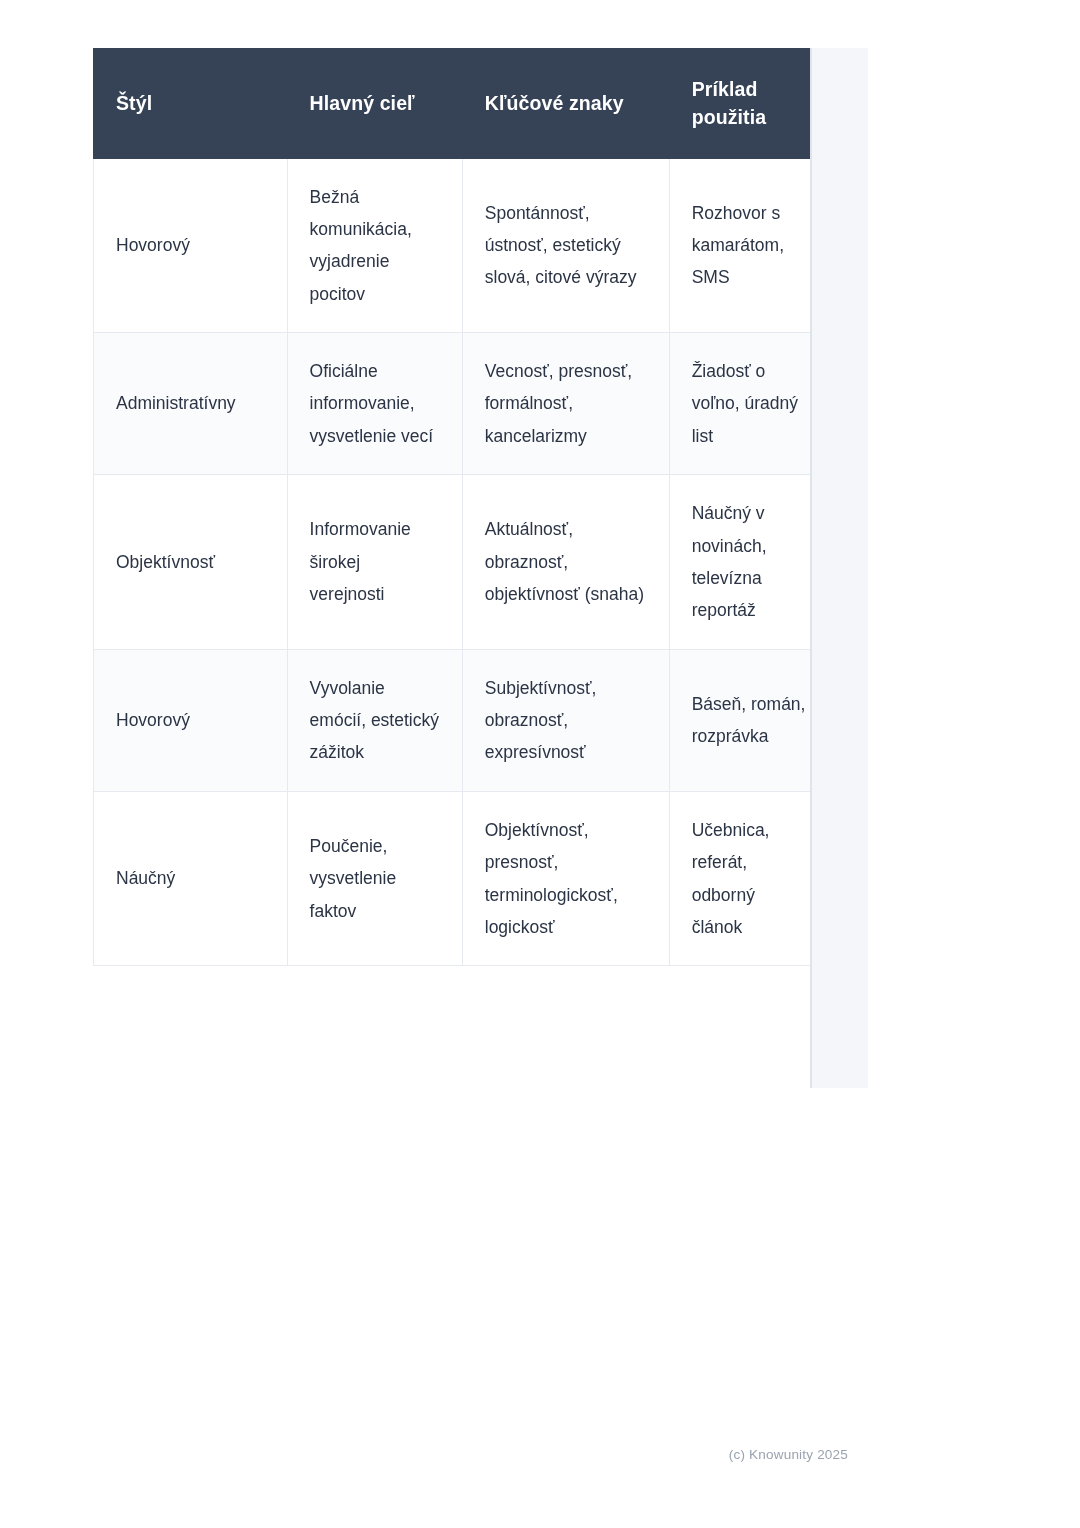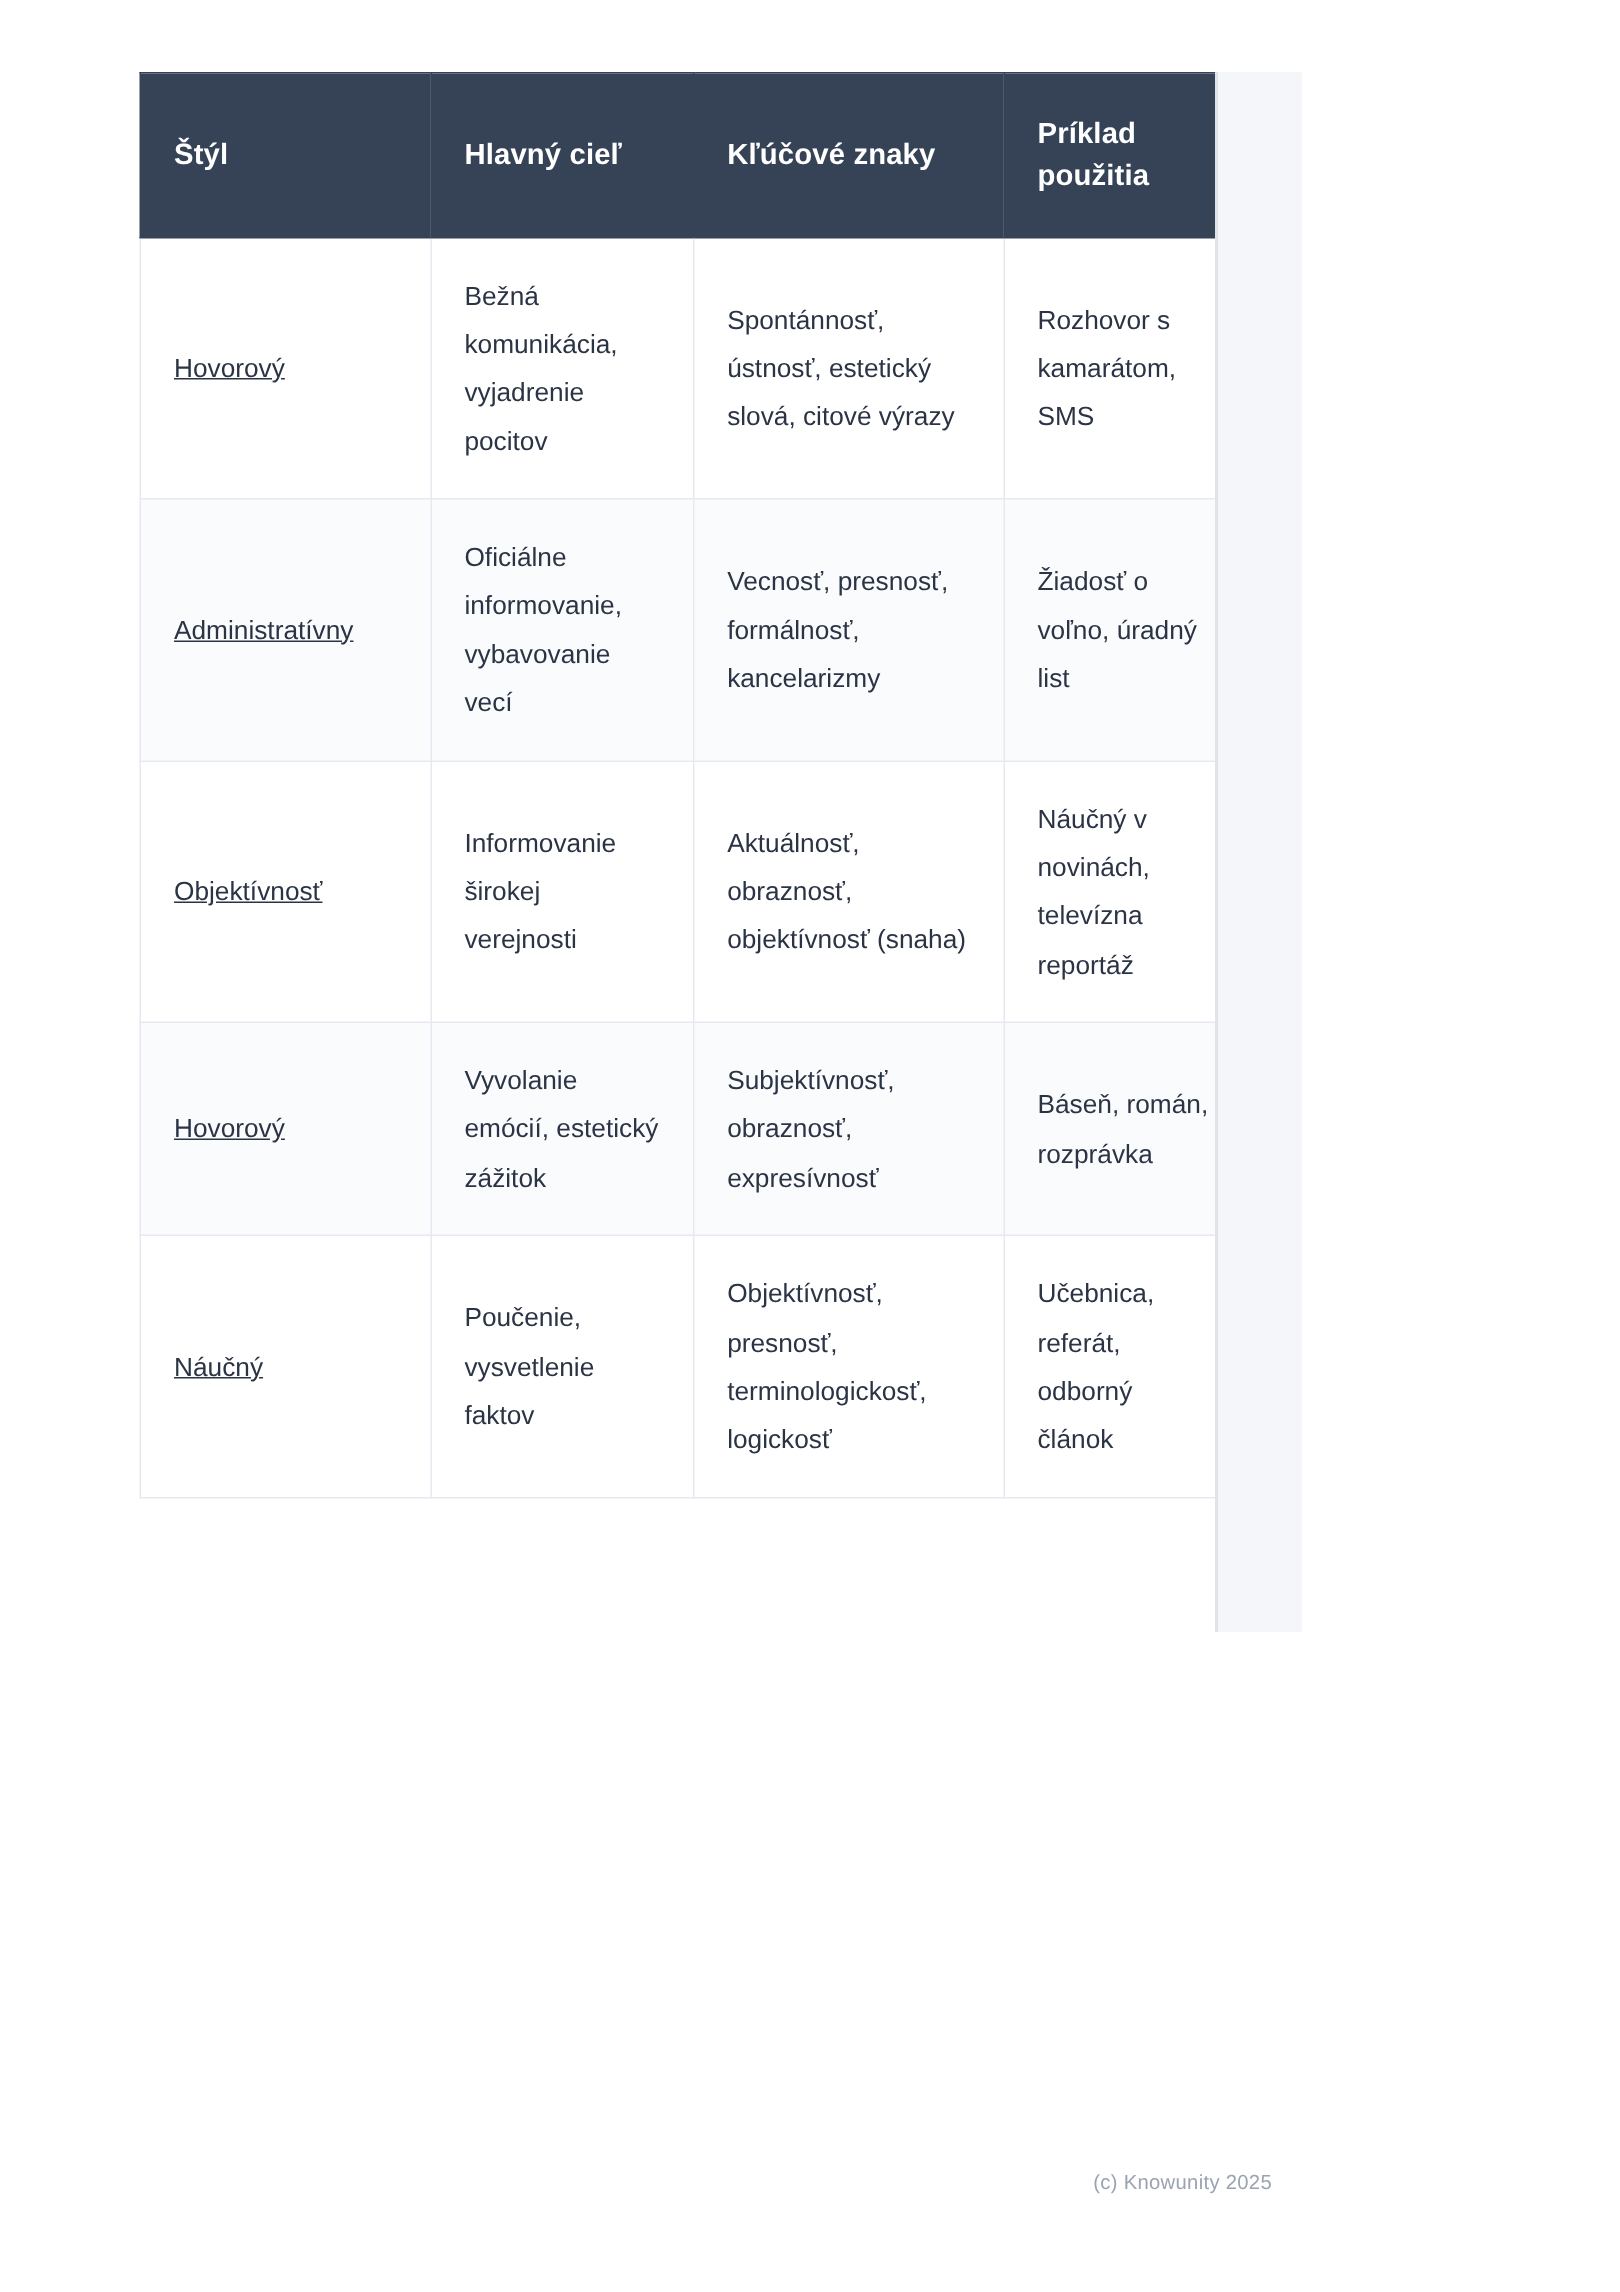--- a/index.html
+++ b/index.html
@@ -78,21 +78,20 @@
     color: #2b3445;
     background: #ffffff;
   }
 
   table.styles-table tbody tr:nth-child(even) td {
     background: #fafbfd;
   }
 
   table.styles-table tbody td.col-style {
     vertical-align: middle;
-    text-decoration: underline;
   }
 
   .footer-credit {
     position: absolute;
     right: 68px;
     bottom: 66px;
     font-size: 13.5px;
     color: #9aa3b0;
     letter-spacing: 0.2px;
     margin-top: 20px;
@@ -121,21 +120,21 @@
       </thead>
       <tbody>
         <tr>
           <td class="col-style">Hovorový</td>
           <td>Bežná komunikácia, vyjadrenie pocitov</td>
           <td>Spontánnosť, ústnosť, estetický slová, citové výrazy</td>
           <td>Rozhovor s kamarátom, SMS</td>
         </tr>
         <tr>
           <td class="col-style">Administratívny</td>
-          <td>Oficiálne informovanie, vybavovanie vecí</td>
+          <td>Oficiálne informovanie, vysvetlenie vecí</td>
           <td>Vecnosť, presnosť, formálnosť, kancelarizmy</td>
           <td>Žiadosť o voľno, úradný list</td>
         </tr>
         <tr>
           <td class="col-style">Objektívnosť</td>
           <td>Informovanie širokej verejnosti</td>
           <td>Aktuálnosť, obraznosť, objektívnosť (snaha)</td>
           <td>Náučný v novinách, televízna reportáž</td>
         </tr>
         <tr>

